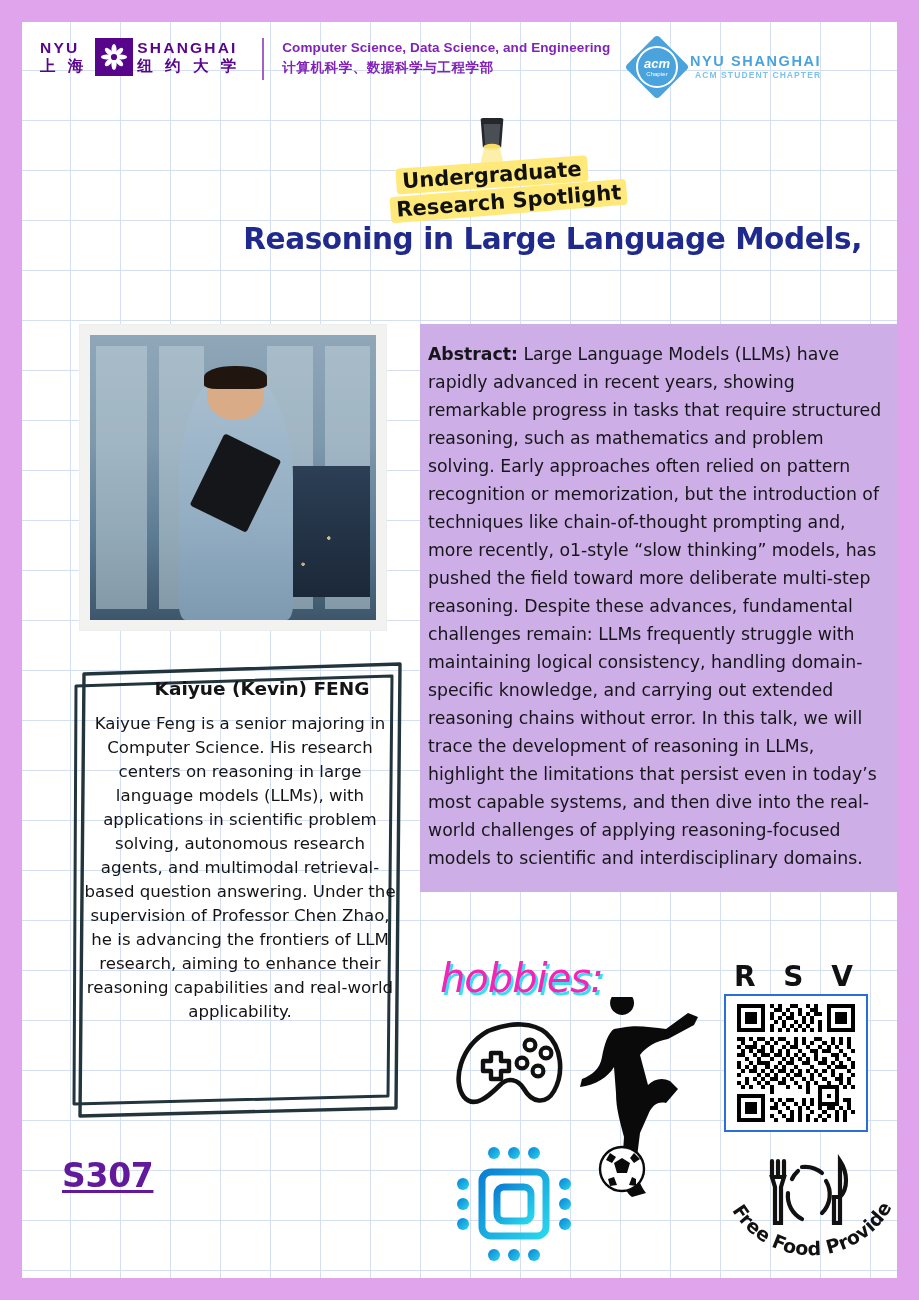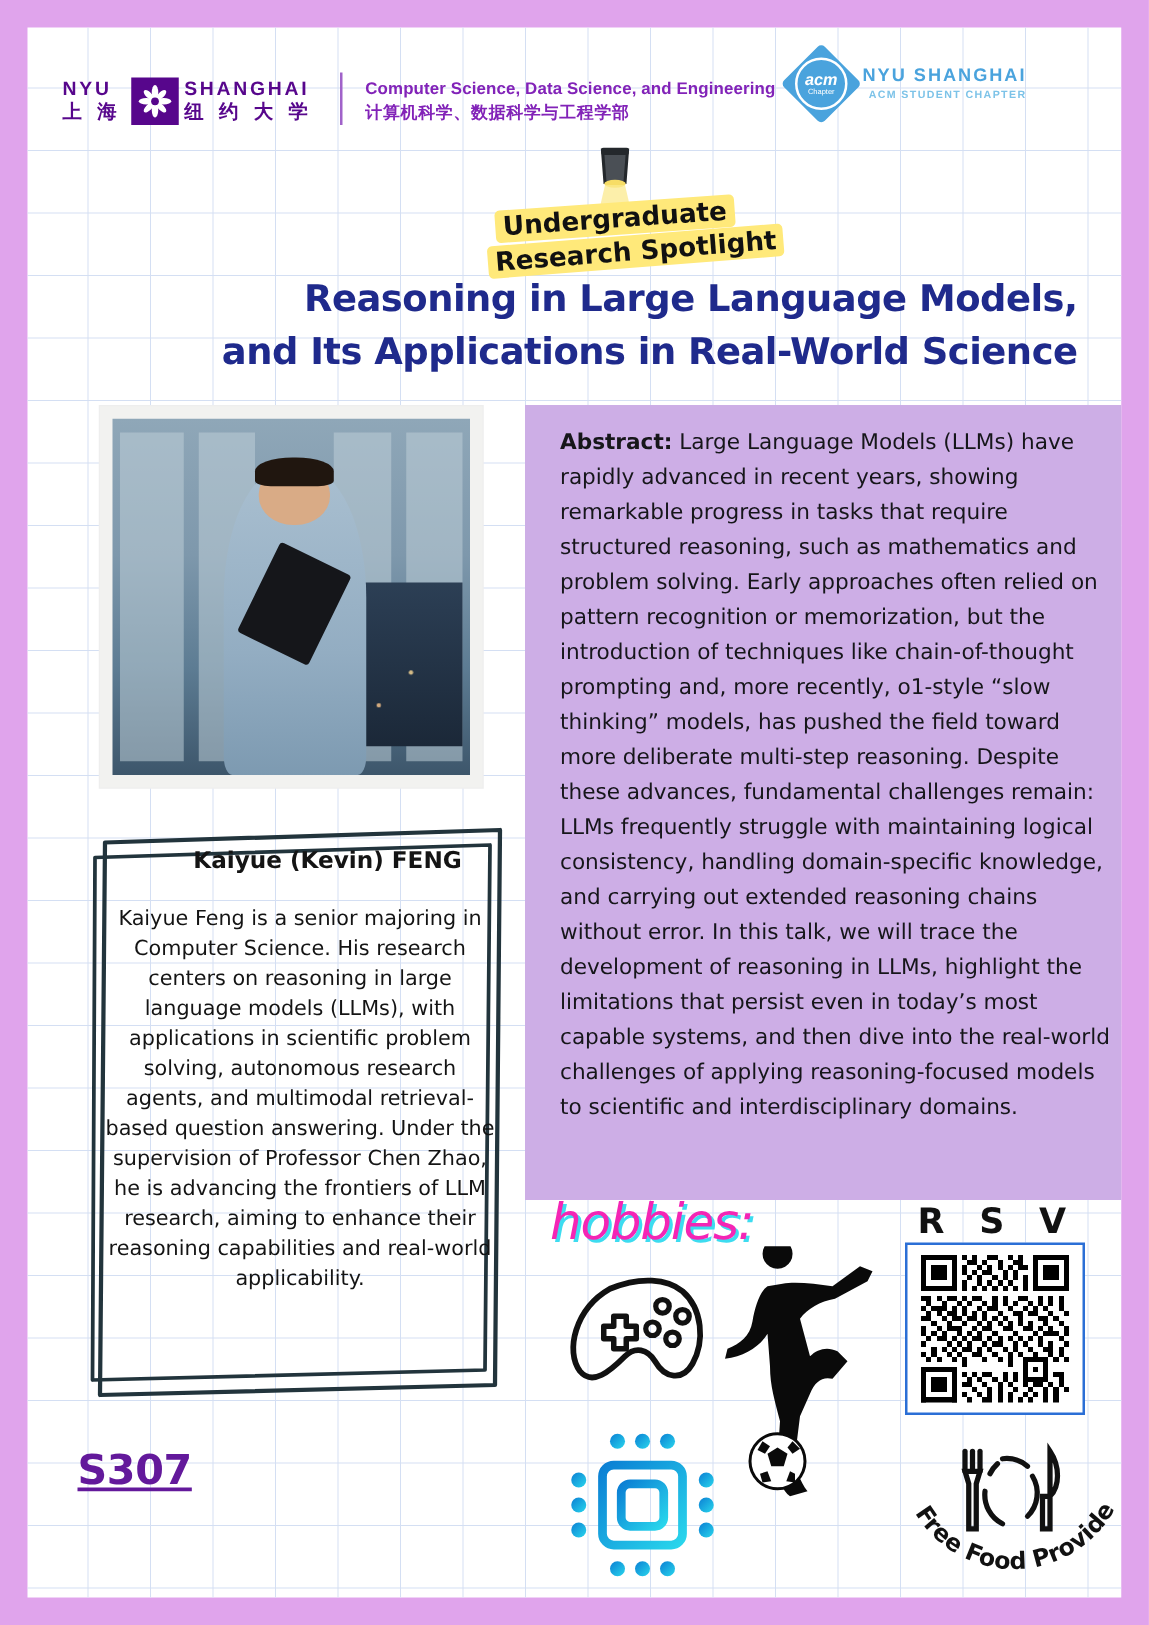--- a/index.html
+++ b/index.html
@@ -24,22 +24,22 @@
     background-image:
       linear-gradient(to right, #d4dff3 1px, transparent 1px),
       linear-gradient(to bottom, #d4dff3 1px, transparent 1px);
     background-size:50px 50px;
     background-position:-2px -2px;
     overflow:hidden;
   }
 
   
   .header{
-    position:absolute;left:28px;top:16px;width:820px;height:62px;
-    display:flex;align-items:flex-end;
+    position:absolute;left:18px;top:16px;width:820px;height:62px;
+    display:flex;align-items:flex-start;
   }
   .nyu-logo{display:flex;align-items:center;gap:0px;}
   .nyu-txt{font-weight:bold;color:#57068c;line-height:1.18;}
   .nyu-en{font-size:15.5px;letter-spacing:2.2px;}
   .nyu-cn{font-size:15.5px;letter-spacing:4px;}
   .nyu-left{text-align:left;margin-right:4px;}
   .nyu-mark{
     width:38px;height:38px;background:#57068c;margin:0 4px;
     display:flex;align-items:center;justify-content:center;
     color:#fff;font-size:26px;line-height:1;
@@ -126,42 +126,42 @@
     position:absolute;left:62%;top:46%;width:36%;height:46%;
     background:
       radial-gradient(circle at 20% 30%, rgba(255,220,150,.9) 0 1.5px, transparent 2px),
       radial-gradient(circle at 60% 55%, rgba(255,220,150,.8) 0 1.5px, transparent 2px),
       radial-gradient(circle at 35% 75%, rgba(255,200,140,.8) 0 1.5px, transparent 2px),
       linear-gradient(180deg,#2c3f55,#1b2838);
   }
 
   
   .abstract{
-    position:absolute;left:398px;top:302px;width:483px;height:636px;
+    position:absolute;left:398px;top:302px;width:483px;height:568px;
     background:#cdaee6;
-    padding:16px 14px 10px 28px;box-sizing:border-box;
+    padding:16px 14px 10px 8px;box-sizing:border-box;
     color:#16161a;
     font-family:"DejaVu Sans", sans-serif;
     font-size:17.3px;line-height:1.62;
     text-align:left;
   }
   .abstract b{font-weight:bold;}
 
   
   .bio{
     position:absolute;left:48px;top:632px;width:338px;height:470px;
   }
   .bio svg{position:absolute;left:0;top:0;}
   .bio-inner{
     position:absolute;left:14px;top:22px;width:312px;
     text-align:center;color:#141414;
     font-family:"DejaVu Sans", sans-serif;
     font-size:16.6px;line-height:1.45;
   }
-  .bio-name{font-weight:bold;font-size:18.5px;margin-bottom:20px;padding-left:44px;}
+  .bio-name{font-weight:bold;font-size:18.5px;margin-bottom:9px;padding-left:44px;}
 
   
   .event{
     position:absolute;left:40px;top:1132px;
     font-family:"DejaVu Sans", sans-serif;
     font-weight:bold;color:#63199b;
     font-size:33px;line-height:1.36;letter-spacing:-0.3px;
   }
   .event div{text-decoration:underline;text-underline-offset:3px;text-decoration-thickness:3px;width:max-content;}
 
@@ -256,21 +256,20 @@
         <rect x="13" y="0" width="22" height="6" rx="2" fill="#24282c"></rect>
         <ellipse cx="24" cy="29" rx="8.6" ry="3.2" fill="#f7dd66"></ellipse>
         <path d="M16 30 L32 30 L38 56 L10 56 Z" fill="#fbe98e" opacity=".75"></path>
       </svg>
       <span class="badge-l1">Undergraduate</span>
       <span class="badge-l2">Research Spotlight</span>
     </div>
 
     <div class="title">
       <div>Reasoning in Large Language Models,</div>
-      <div>and Its Applications in Real-World Science</div>
     </div>
 
     <div class="photo-wrap">
       <div class="photo">
         <div class="ph-win" style="left:2%;top:4%;width:18%;height:92%;"></div>
         <div class="ph-win" style="left:24%;top:4%;width:16%;height:92%;"></div>
         <div class="ph-win" style="left:62%;top:4%;width:16%;height:92%;"></div>
         <div class="ph-win" style="left:82%;top:4%;width:16%;height:92%;"></div>
         <div class="ph-night"></div>
         <div class="ph-person"></div>

